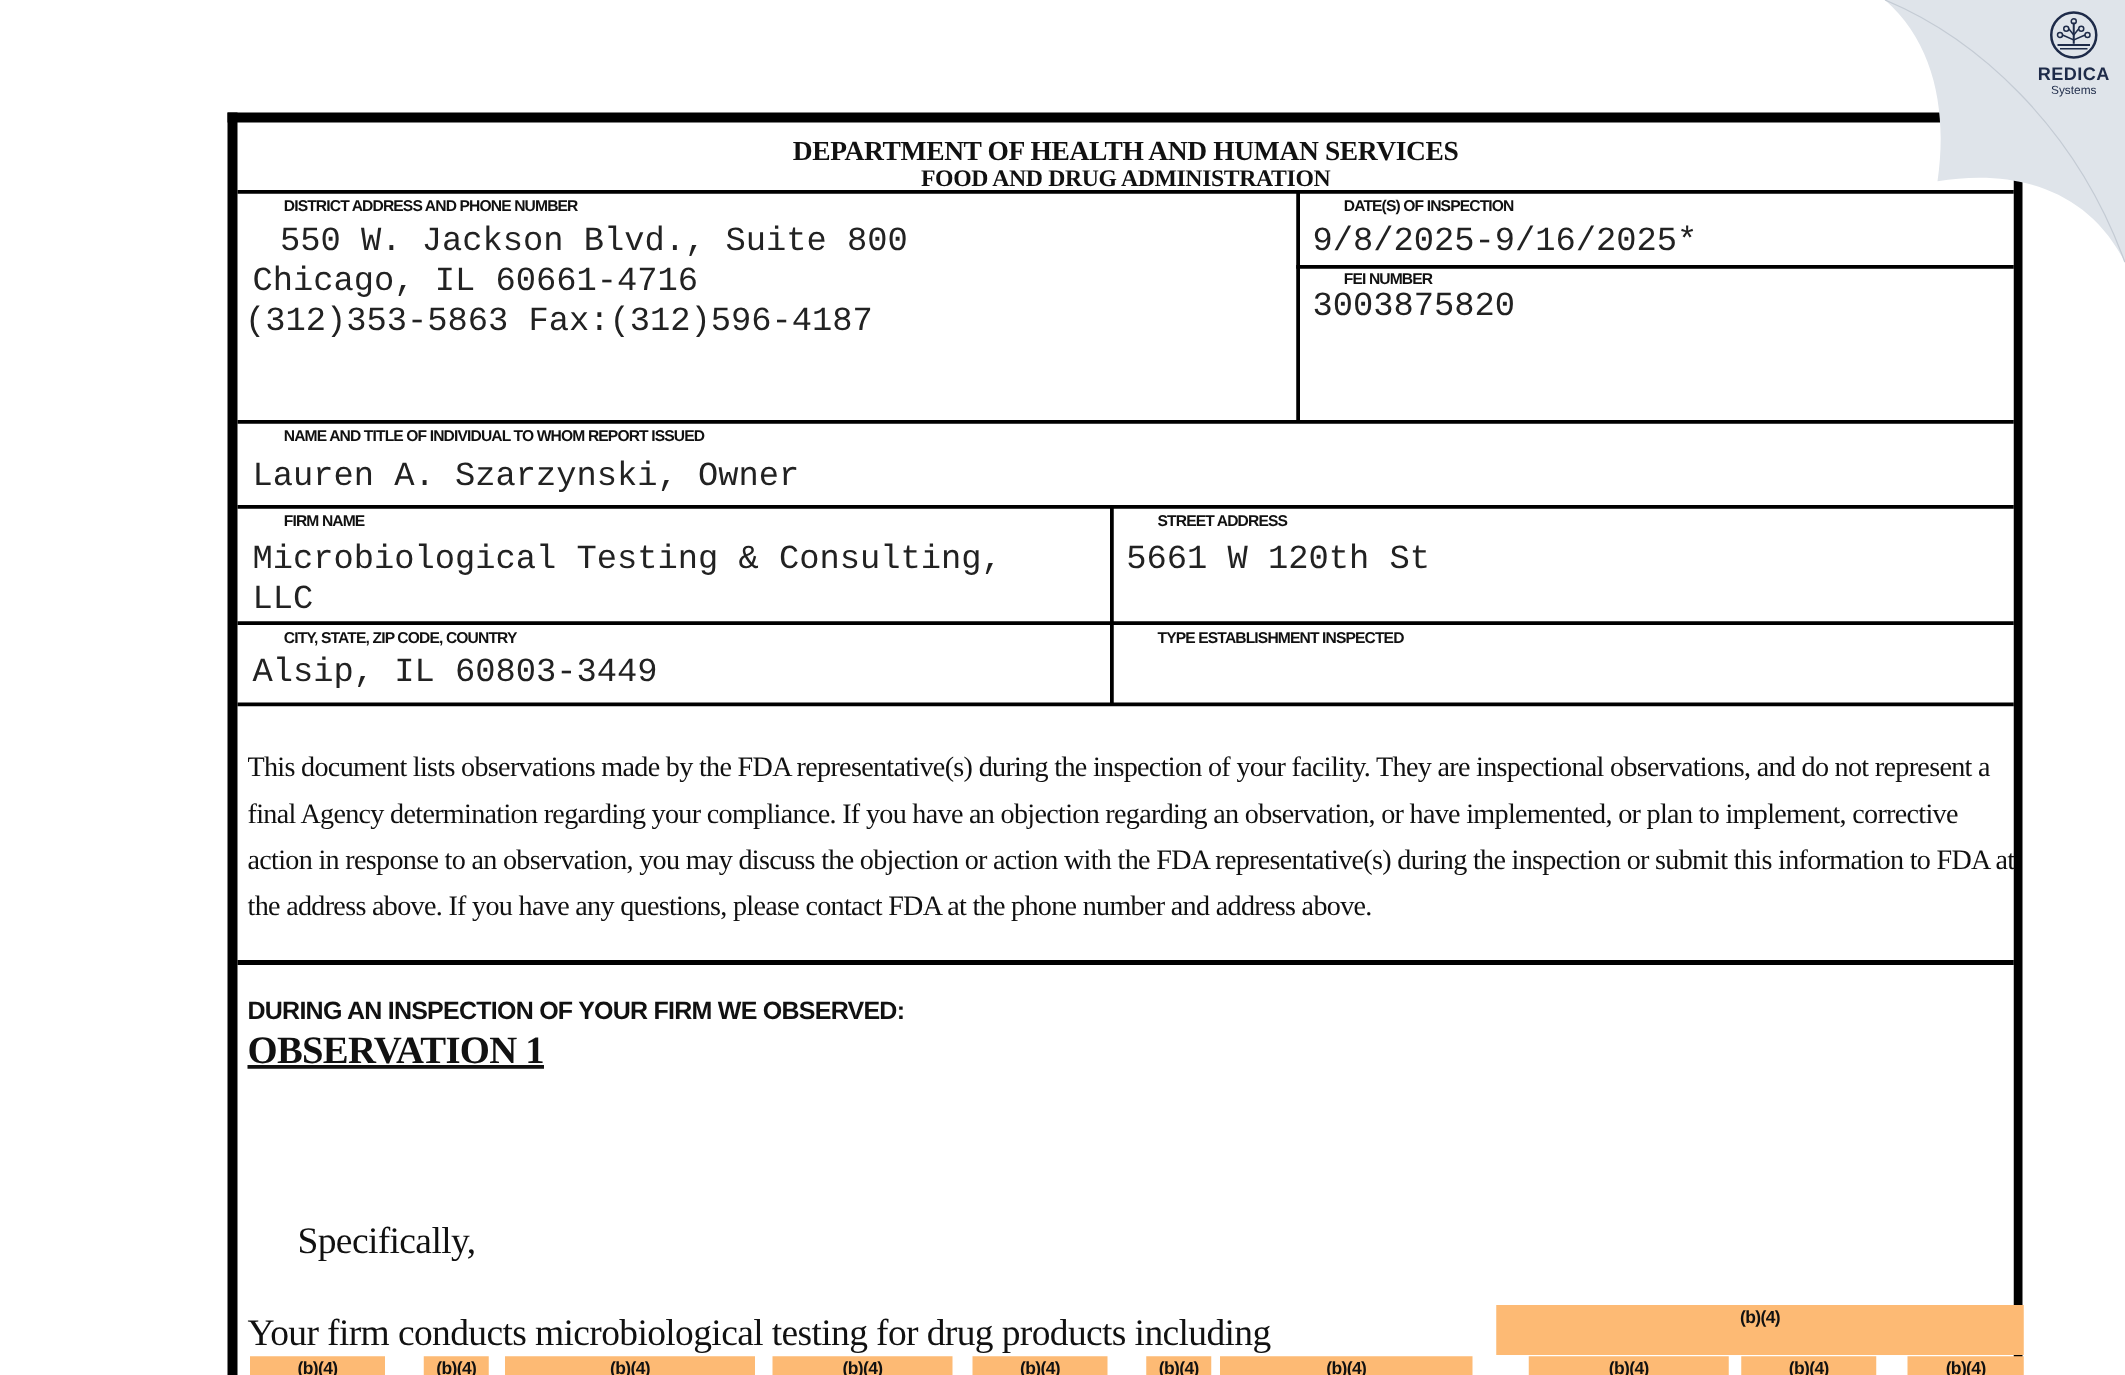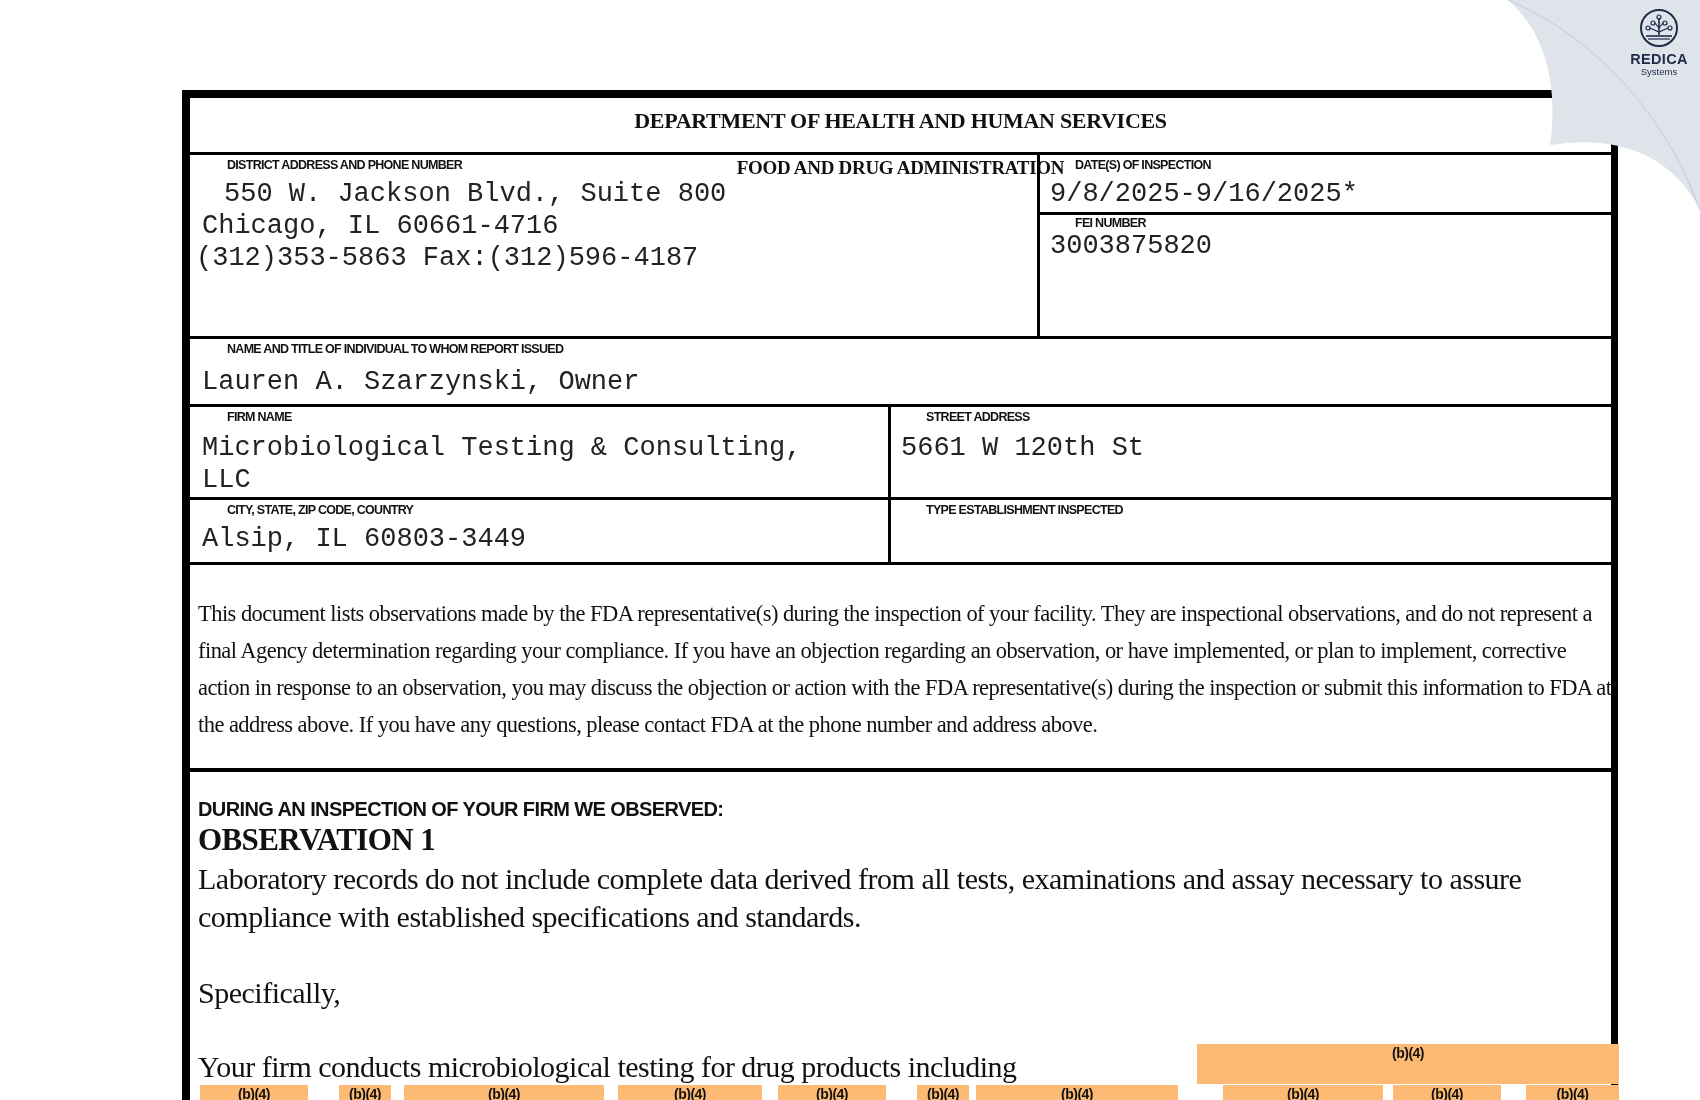--- a/index.html
+++ b/index.html
@@ -9,21 +9,21 @@
   .form {
     position: absolute; left: 182px; top: 90px; width: 1436px; height: 1030px;
     border-left: 8px solid #000; border-top: 8px solid #000; border-right: 7px solid #000;
   }
   .hline { position: absolute; left: 0; right: 0; background: #000; }
   .vline { position: absolute; background: #000; width: 3px; }
 
   .hdr1 { position: absolute; left: 0; right: 0; top: 10px; text-align: center;
           font-family: "Liberation Serif", serif; font-weight: bold; font-size: 22px; letter-spacing: -0.3px; }
   .hdr2 { position: absolute; left: 0; right: 0; top: 35px; text-align: center;
-          font-family: "Liberation Serif", serif; font-weight: bold; font-size: 19px; letter-spacing: -0.3px; margin-top: 24px; }
+          font-family: "Liberation Serif", serif; font-weight: bold; font-size: 19px; letter-spacing: -0.3px; }
 
   .label { position: absolute; font-family: "Liberation Sans", sans-serif; font-weight: bold;
            font-size: 12.5px; letter-spacing: -0.7px; color: #111; text-transform: uppercase; white-space: nowrap; padding-left: 25px; }
   .mono { position: absolute; font-family: "Liberation Mono", monospace; font-size: 27px; color: #222; white-space: nowrap; line-height: 32px; }
 
   .disclaimer { position: absolute; left: 8px; top: 30px; width: 1420px;
                 font-family: "Liberation Serif", serif; font-size: 22.5px; line-height: 37px; letter-spacing: -0.55px; }
   .observed { position: absolute; left: 8px; font-family: "Liberation Sans", sans-serif; font-weight: bold;
               font-size: 20px; letter-spacing: -0.6px; }
   .obs-title { position: absolute; left: 8px; font-family: "Liberation Serif", serif; font-weight: bold; font-size: 31px; letter-spacing: -0.6px; }
@@ -85,23 +85,22 @@
 
   <div class="hline" style="top:464px;height:3px;"></div>
 
   <div style="position:absolute;left:0;right:0;top:467px;height:200px;">
     <div class="disclaimer">This document lists observations made by the FDA representative(s) during the inspection of your facility. They are inspectional observations, and do not represent a final Agency determination regarding your compliance. If you have an objection regarding an observation, or have implemented, or plan to implement, corrective action in response to an observation, you may discuss the objection or action with the FDA representative(s) during the inspection or submit this information to FDA at the address above. If you have any questions, please contact FDA at the phone number and address above.</div>
   </div>
 
   <div class="hline" style="top:670px;height:4px;"></div>
 
   <div class="observed" style="top:700px;">DURING AN INSPECTION OF YOUR FIRM WE OBSERVED:</div>
-  <div class="obs-title" style="top:724px;">OBSERVATION 1</div>
-  <div class="obs-text" style="top:762px;">Laboratory records do not include complete data derived from all tests, examinations and assay necessary to assure compliance with established specifications and standards.</div>
-  <div class="obs-text" style="top:876px;">Specifically,</div>
+  <div class="obs-title" style="top:724px;text-decoration:underline;">OBSERVATION 1</div>
+  <div class="obs-text" style="top:876px;margin-left:40px;">Specifically,</div>
   <div class="obs-text" style="top:950px;width:auto;white-space:nowrap;">Your firm conducts microbiological testing for drug products including</div>
 
   <div class="redact" style="left:1007px;top:946px;width:422px;height:40px;">(b)(4)</div>
   <div class="redact" style="left:10px;top:987px;width:108px;height:30px;">(b)(4)</div>
   <div class="redact" style="left:149px;top:987px;width:52px;height:30px;">(b)(4)</div>
   <div class="redact" style="left:214px;top:987px;width:200px;height:30px;">(b)(4)</div>
   <div class="redact" style="left:428px;top:987px;width:144px;height:30px;">(b)(4)</div>
   <div class="redact" style="left:588px;top:987px;width:108px;height:30px;">(b)(4)</div>
   <div class="redact" style="left:727px;top:987px;width:52px;height:30px;">(b)(4)</div>
   <div class="redact" style="left:786px;top:987px;width:202px;height:30px;">(b)(4)</div>

